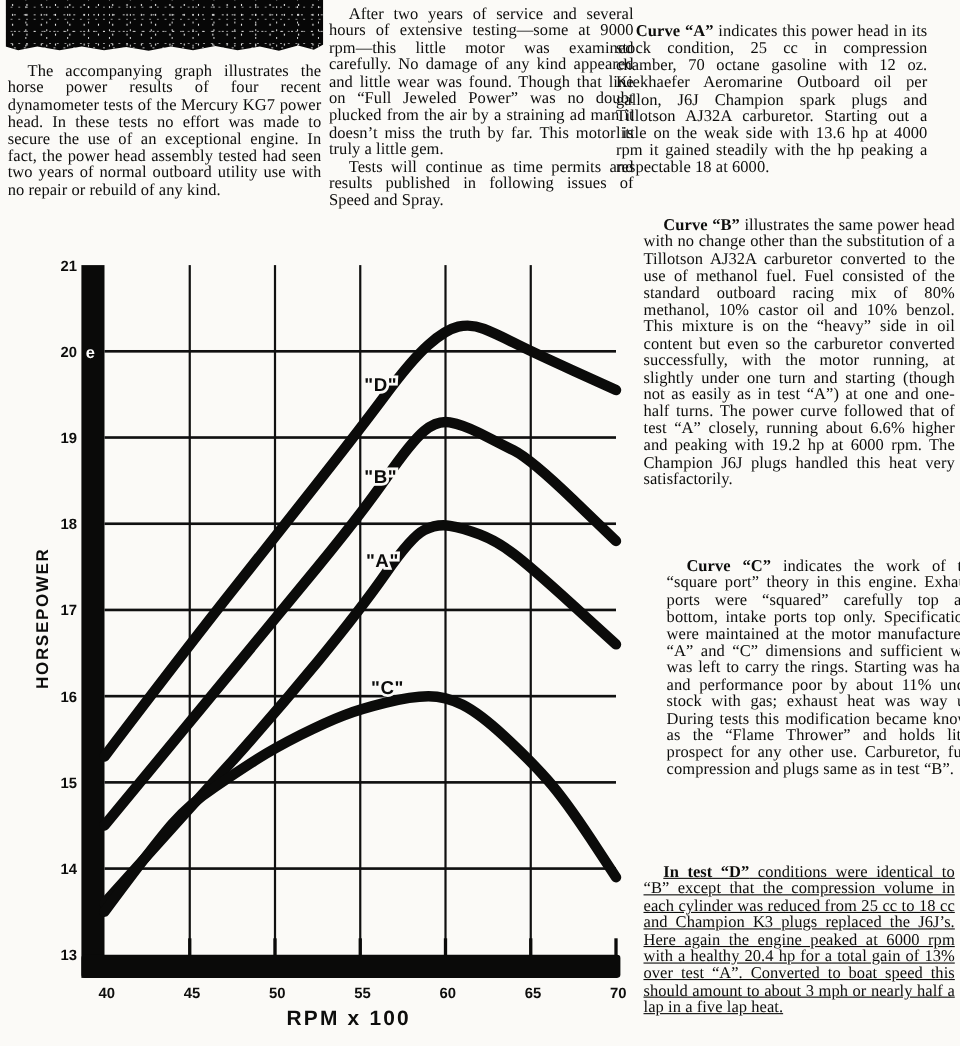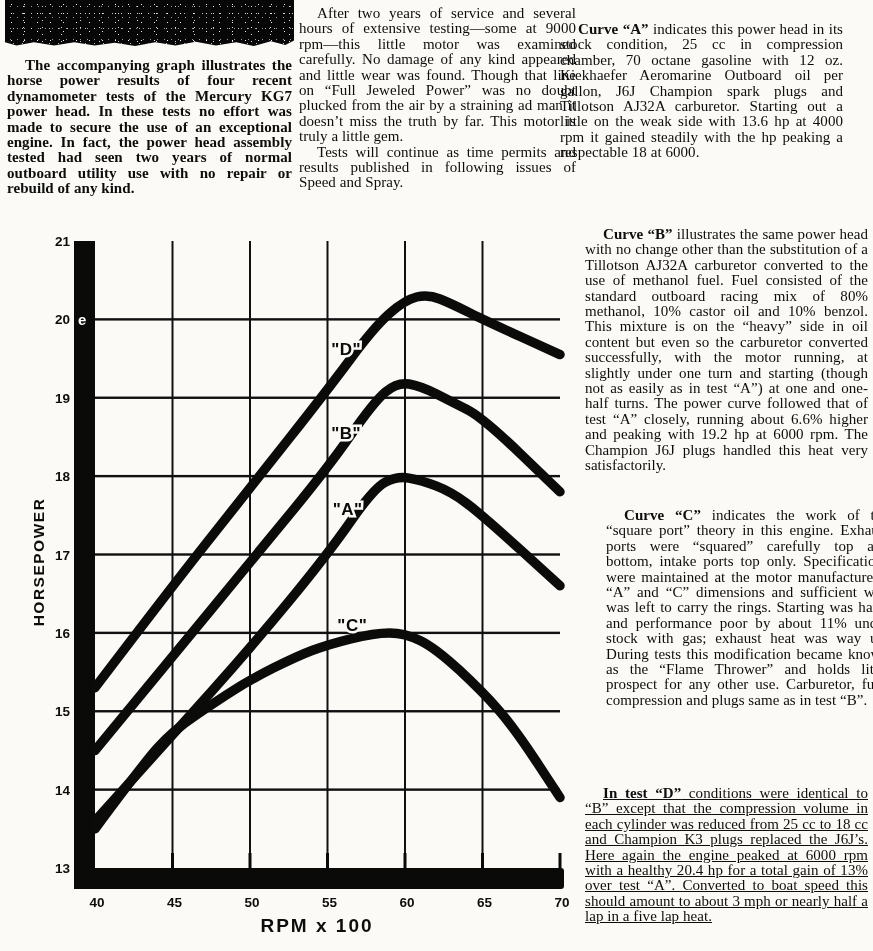--- a/index.html
+++ b/index.html
@@ -24,24 +24,24 @@
       radial-gradient(circle, rgba(255,255,255,.6) 0 .5px, transparent .8px);
     background-size:13px 9px, 9px 15px, 19px 7px, 7px 11px;
     background-position:0 0, 4px 6px, 9px 3px, 2px 1px;
     clip-path:polygon(0 0,100% 0,100% 86%,97% 96%,92% 88%,86% 98%,80% 90%,73% 97%,66% 89%,59% 97%,52% 90%,45% 98%,38% 91%,31% 97%,24% 90%,17% 97%,10% 90%,4% 97%,0 90%);
   }
 
   
   .col{position:absolute;text-align:justify;font-size:15px;line-height:15.4px;letter-spacing:.05px;}
   .col p{margin:0;text-indent:18px;}
   .col b{font-weight:bold;}
-  .col-left{left:7px;top:58px;width:285px;font-weight:bold;}
+  .col-left{left:7px;top:58px;width:285px;}
   .col-mid{left:299px;top:6px;width:277px;}
   .para-a{left:560px;top:22px;width:283px;}
-  .para-b{left:585px;top:198px;width:283px;margin-top:29px;}
+  .para-b{left:585px;top:198px;width:283px;}
   .para-c{left:606px;top:508px;width:283px;}
   .para-d{left:585px;top:786px;width:283px;text-decoration:underline;}
 
   
   .chart-wrap{position:absolute;left:30px;top:232px;width:540px;height:719px;}
   .chart-wrap svg{display:block;}
   .tick-label{font-family:"Liberation Sans", sans-serif;font-weight:bold;font-size:13.5px;fill:#0d0d0c;}
   .axis-title{font-family:"Liberation Sans", sans-serif;font-weight:bold;fill:#0d0d0c;}
   .curve{fill:none;stroke:#0b0b0a;stroke-width:9.5;stroke-linecap:round;stroke-linejoin:round;}
   .curve-label{

